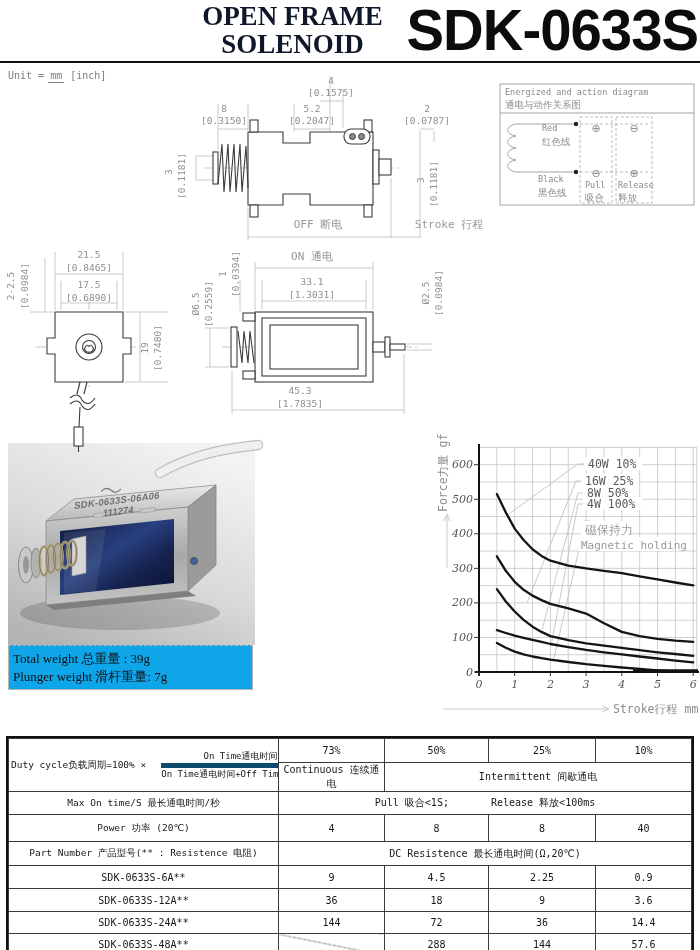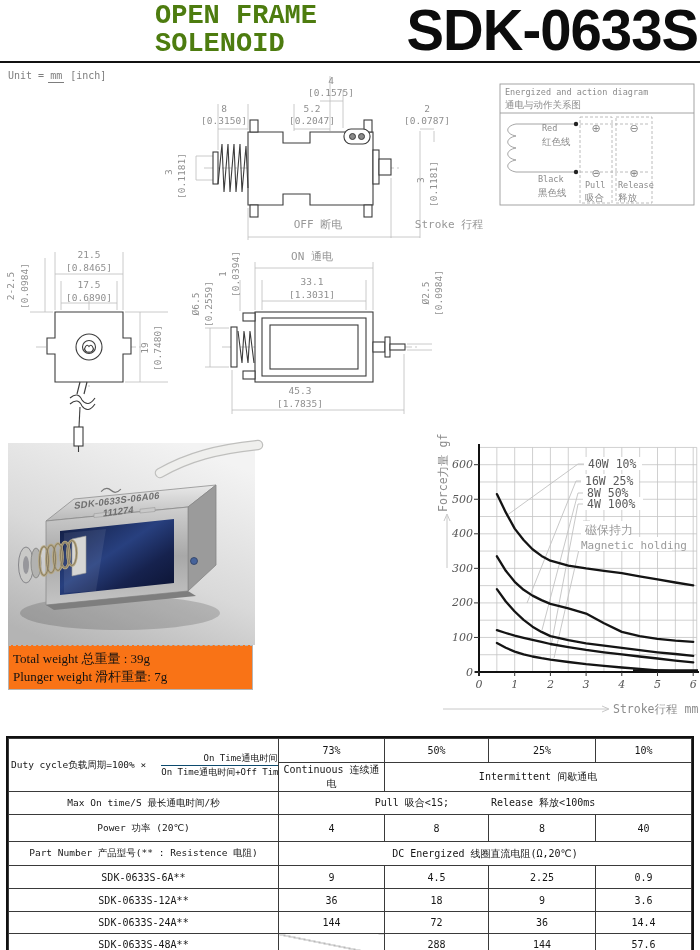--- a/index.html
+++ b/index.html
@@ -1,20 +1,20 @@
 <!DOCTYPE html>
 <html><head>
 <meta charset="utf-8">
 <style>
   html,body{margin:0;padding:0;background:#e9e9e9;}
   .page{position:relative;width:700px;height:950px;background:#ffffff;overflow:hidden;
         font-family:"Liberation Sans",sans-serif;color:#222;}
   
-  .hdr-title{position:absolute;left:155px;top:2px;width:275px;
-             font-family:Liberation Mono, monospace;font-weight:bold;font-size:27px;line-height:28px;color:#4d7c0f;}
+  .hdr-title{position:absolute;left:155px;top:2px;width:275px;text-align:center;
+             font-family:Liberation Serif, serif;font-weight:bold;font-size:27px;line-height:28px;color:#0f172a;}
   .hdr-model{position:absolute;left:390px;top:-4px;width:308px;text-align:right;
              font-family:"Liberation Sans",sans-serif;font-weight:bold;font-size:58px;
              letter-spacing:-1px;color:#0c0c0c;transform:scaleX(.97);transform-origin:right;}
   .hdr-rule{position:absolute;left:0;top:61px;width:700px;height:2px;background:#111;}
   
   .unit{position:absolute;left:8px;top:70px;font-family:"DejaVu Sans Mono",monospace;
         font-size:10px;color:#7d7d7d;display:flex;align-items:center;gap:4px;}
   .unit .frac{display:inline-block;text-align:left;line-height:10px;}
   .unit .frac .num{border-bottom:1px solid #7d7d7d;padding:0 2px 1px;}
   
@@ -26,21 +26,21 @@
   .cl{stroke:#b3b3b3;stroke-width:.7;fill:none;stroke-dasharray:10 3 2 3;}
   .dim{font-family:"DejaVu Sans Mono",monospace;font-size:9.5px;fill:#8f8f8f;text-anchor:middle;}
   .dimzh{font-family:"DejaVu Sans Mono","DejaVu Sans",sans-serif;font-size:11px;fill:#979797;text-anchor:middle;}
   
   .ebox-line{stroke:#9a9a9a;stroke-width:.9;fill:none;}
   .ebox-dash{stroke:#ababab;stroke-width:.8;fill:none;stroke-dasharray:3 2;}
   .etxt{font-family:"DejaVu Sans Mono",monospace;font-size:8.5px;fill:#8b8b8b;}
   .etxtzh{font-family:"DejaVu Sans","Liberation Sans",sans-serif;font-size:9.5px;fill:#8b8b8b;}
   .esign{font-family:"DejaVu Sans",sans-serif;font-size:11px;fill:#8b8b8b;text-anchor:middle;}
   
-  .caption{position:absolute;left:8px;top:645px;width:245px;height:45px;background:#f97316;
+  .caption{position:absolute;left:8px;top:645px;width:245px;height:45px;background:#0ea5e9;
            border:1px solid #b5b5b5;border-top:1px dashed #b5b5b5;
            font-family:"Liberation Serif",serif;font-size:13px;color:#111;
            padding:4px 0 0 4px;line-height:18px;box-sizing:border-box;}
   
   .grid{stroke:#c4c4c4;stroke-width:.8;}
   .axis{stroke:#111;stroke-width:2;}
   .axis-thin{stroke:#333;stroke-width:1;}
   .curve{fill:none;stroke:#141414;stroke-width:2.3;stroke-linejoin:round;stroke-linecap:round;}
   .tick{font-family:"DejaVu Serif",serif;font-style:italic;font-size:11px;fill:#555;}
   .tx{text-anchor:middle;} .ty{text-anchor:end;}
@@ -53,21 +53,21 @@
   .spec{position:absolute;left:6px;top:736px;width:688px;border:2px solid #111;box-sizing:border-box;background:#fff;}
   .spec table{border-collapse:collapse;width:100%;table-layout:fixed;
               font-family:"DejaVu Sans Mono","DejaVu Sans",sans-serif;color:#161616;}
   .spec td{border:1px solid #3a3a3a;text-align:center;vertical-align:middle;
            font-size:10px;padding:0 2px;overflow:hidden;}
   .spec .lab{font-size:9.5px;}
   .duty-cell{padding-left:5px;}
   .duty-wrap{display:flex;align-items:center;gap:15px;}
   .duty-lab{white-space:nowrap;font-size:9.5px;}
   .frac2{flex:1;text-align:center;font-size:9px;line-height:11px;}
-  .frac2 .num{border-bottom:1px solid #0c4a6e;display:block;padding-bottom:1px;}
+  .frac2 .num{border-bottom:5px solid #0c4a6e;display:block;padding-bottom:1px;}
   .frac2 .den{display:block;padding-top:1px;white-space:nowrap;}
   .slash{background:linear-gradient(to top right,transparent calc(50% - .6px),#b9b9b9 calc(50% - .6px),#b9b9b9 calc(50% + .6px),transparent calc(50% + .6px));}
   .maxon-val span{margin:0 18px;}
 </style>
 </head>
 <body>
 
 <div class="page">
 
   <div class="hdr-title">
@@ -457,21 +457,21 @@
       </tr>
       <tr style="height:27px">
         <td class="lab">Power 功率 (20℃)</td>
         <td>4</td>
         <td>8</td>
         <td>8</td>
         <td>40</td>
       </tr>
       <tr style="height:24px">
         <td class="lab">Part Number 产品型号(** : Resistence 电阻)</td>
-        <td colspan="4">DC Energized 线圈直流电阻(Ω,20℃)</td>
+        <td colspan="4">DC Resistence 最长通电时间(Ω,20℃)</td>
       </tr>
       <tr style="height:23px">
         <td>SDK-0633S-6A**</td>
         <td>9</td>
         <td>4.5</td>
         <td>2.25</td>
         <td>0.9</td>
       </tr>
       <tr style="height:23px">
         <td>SDK-0633S-12A**</td>

